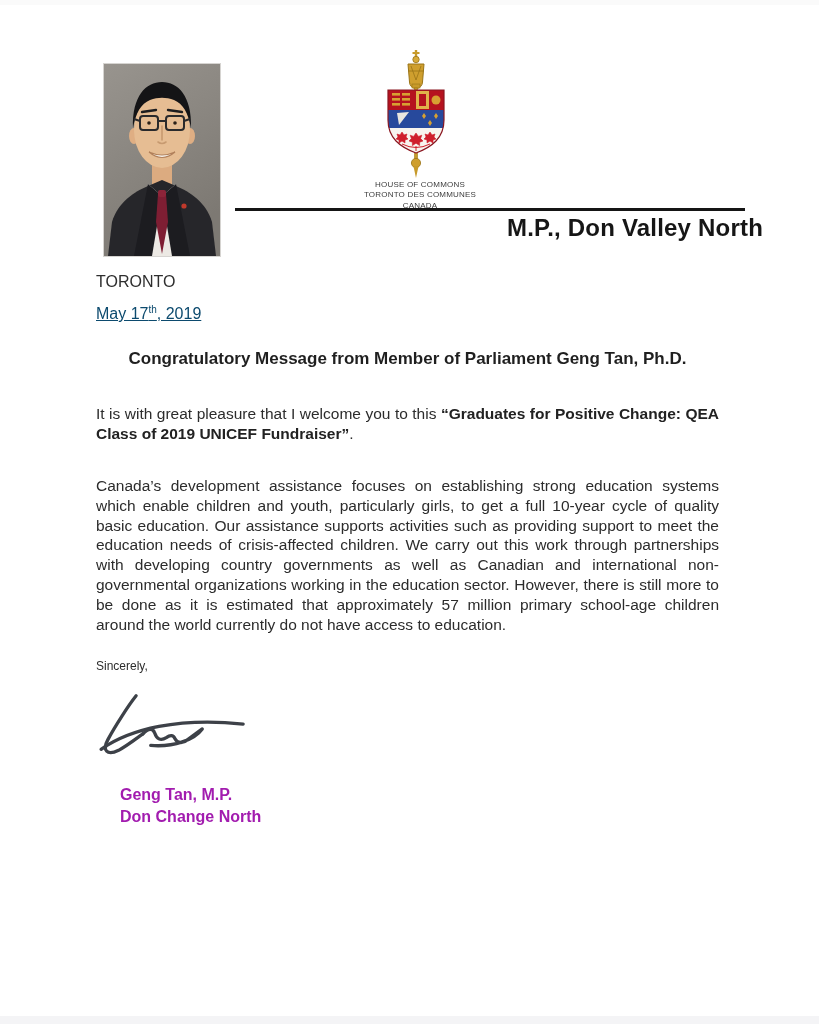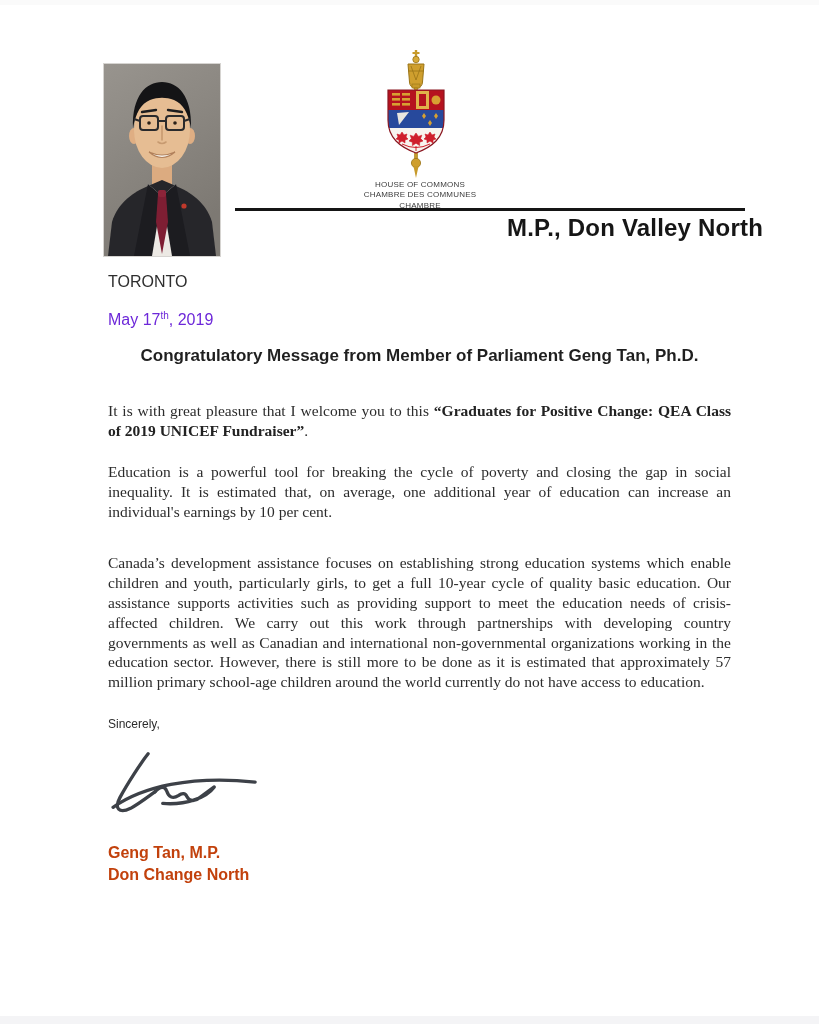--- a/index.html
+++ b/index.html
@@ -25,37 +25,36 @@
   .greeting-1{
     position:absolute;right:69px;top:181px;font-size:21px;font-weight:700;color:#161616;
     letter-spacing:.2px;white-space:nowrap;
   }
   .greeting-2{
     position:absolute;right:56px;top:214px;font-size:24px;font-weight:700;color:#161616;
     letter-spacing:.2px;white-space:nowrap;
   }
 
   
-  .column{position:absolute;left:108px;top:272px;width:623px;}
+  .column{position:absolute;left:96px;top:272px;width:623px;}
   .city{font-size:16px;line-height:20px;color:#2e2e2e;}
-  .dateline{font-size:16px;line-height:20px;color:#6d28d9;margin-top:14px;}
+  .dateline{font-size:16px;line-height:20px;color:#0c4a6e;margin-top:8px;text-decoration:underline;}
   .dateline sup{font-size:10px;}
-  .title{margin-top:15px;text-align:center;font-weight:700;font-size:17px;line-height:22px;color:#1f1f1f;}
+  .title{margin-top:24px;text-align:center;font-weight:700;font-size:17px;line-height:22px;color:#1f1f1f;}
   .para{
     margin-top:21px;font-size:15.5px;line-height:19.8px;color:#2c2c2c;
     text-align:justify;
-    font-family:Liberation Serif, serif;
   }
   .para.first{margin-top:34px;}
   .para b{font-weight:700;color:#222;}
   .p3{margin-top:32px;}
   .p4{margin-top:32px;}
   .closing{margin-top:22px;font-size:12px;line-height:20px;color:#2c2c2c;}
   .signature{margin-top:14px;margin-left:-4px;width:168px;height:72px;display:block;}
-  .signer{margin-top:22px;font-weight:700;font-size:16px;line-height:22px;color:#c2410c;}
+  .signer{margin-top:22px;font-weight:700;font-size:16px;line-height:22px;color:#a21caf;margin-left:24px;}
 </style>
 </head>
 <body>
 
 <div class="page">
   <div class="edge-strip edge-top"></div>
   <div class="edge-strip edge-bottom"></div>
 
   <div class="photo">
     <svg width="116" height="192" viewBox="0 0 116 192" xmlns="http://www.w3.org/2000/svg">
@@ -157,37 +156,36 @@
           </g>
           <path d="M16,94 Q30,101 44,94 M30,96 L30,101" stroke="#cf1f2c" stroke-width="1" fill="none"></path>
         </g>
         <path d="M2,40 H58 V70 C58,88 46,97 30,103 C14,97 2,88 2,70 Z" fill="none" stroke="#8a1620" stroke-width="1.2"></path>
       </g>
     </svg>
   </div>
 
   <div class="org-block">
     <div>HOUSE OF COMMONS</div>
-    <div>CHAMBRE DES COMMUNES</div>
-    <div>CHAMBRE</div>
+    <div>TORONTO DES COMMUNES</div>
+    <div>CANADA</div>
   </div>
 
   <div class="rule"></div>
 
   <div class="greeting-2">M.P., Don Valley North</div>
 
   <div class="column">
     <div class="city">TORONTO</div>
     <div class="dateline"><span>May 17</span><sup>th</sup><span>, 2019</span></div>
 
     <div class="title">Congratulatory Message from Member of Parliament Geng Tan, Ph.D.</div>
 
     <div class="para first"><span>It is with great pleasure that I welcome you to this </span><b>“Graduates for Positive Change: QEA Class of 2019 UNICEF Fundraiser”</b><span>.</span></div>
 
-    <div class="para">Education is a powerful tool for breaking the cycle of poverty and closing the gap in social inequality. It is estimated that, on average, one additional year of education can increase an individual's earnings by 10 per cent.</div>
 
     <div class="para p3">Canada’s development assistance focuses on establishing strong education systems which enable children and youth, particularly girls, to get a full 10-year cycle of quality basic education. Our assistance supports activities such as providing support to meet the education needs of crisis-affected children. We carry out this work through partnerships with developing country governments as well as Canadian and international non-governmental organizations working in the education sector.  However, there is still more to be done as it is estimated that approximately 57 million primary school-age children around the world currently do not have access to education.</div>
 
 
     <div class="closing">Sincerely,</div>
 
     <svg class="signature" viewBox="0 0 170 74" xmlns="http://www.w3.org/2000/svg">
       <g fill="none" stroke="#3d4148" stroke-width="3.4" stroke-linecap="round" stroke-linejoin="round">
         <path d="M44,6 C36,16 22,38 15,51 C9,62 14,68 26,62 C35,57 44,50 51,45"></path>
         <path d="M8,61 C38,40 88,28 154,35"></path>

